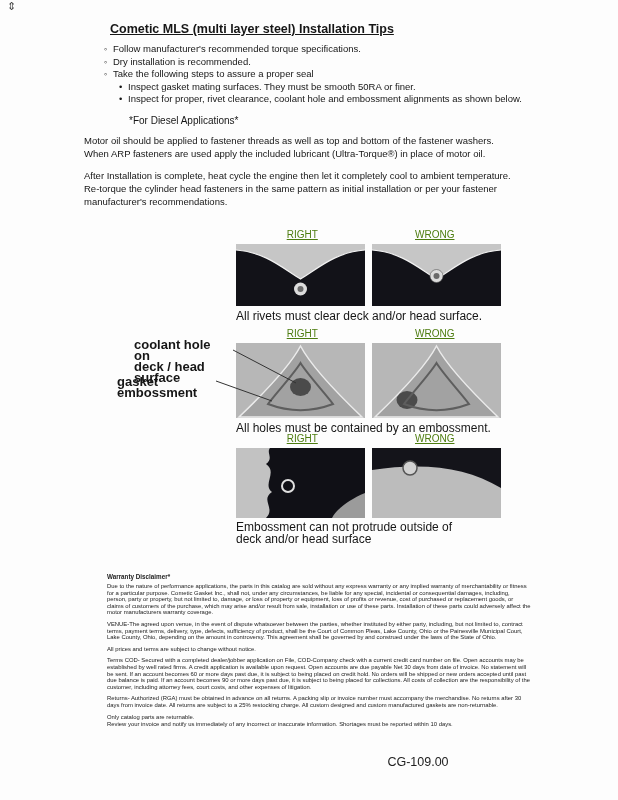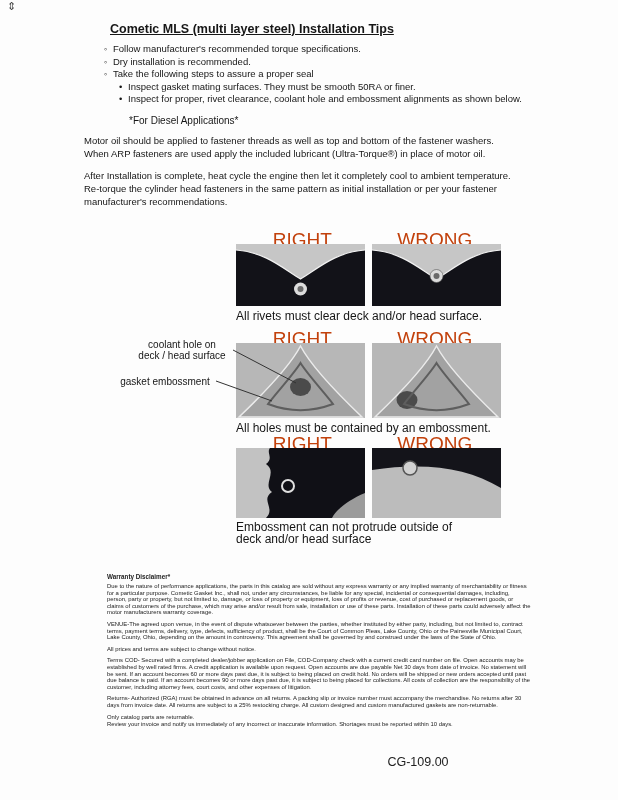--- a/index.html
+++ b/index.html
@@ -28,28 +28,28 @@
   .diesel-heading { position: absolute; left: 96px; top: 115px; font-size: 10px; font-weight: normal; margin-left: 33px; }
   .para { position: absolute; left: 84px; width: 430px; font-size: 9.5px; line-height: 13px; }
   .p1 { top: 134px; }
   .p2 { top: 169px; }
   .note { top: 209px; width: 440px; }
 
   .fig { position: absolute; left: 236px; width: 265px; }
   .fig1 { top: 229px; }
   .fig2 { top: 328px; }
   .fig3 { top: 433px; }
-  .fig .labels { display: flex; height: 15px; font-size: 19px; color: #c2410c; text-decoration: underline; }
+  .fig .labels { display: flex; height: 15px; font-size: 10px; color: #4d7c0f; text-decoration: underline; }
   .fig .labels span { width: 50%; text-align: center; }
   .fig .panels { display: flex; gap: 7px; }
   .fig .panels svg { display: block; }
   .fig .caption { font-size: 12px; margin-top: 3px; }
   .fig3 .caption { width: 225px; line-height: 12px; }
 
-  .ann { position: absolute; font-size: 10px; line-height: 11px; text-align: center; color: #161616; }
+  .ann { position: absolute; font-size: 13px; line-height: 11px; text-align: left; color: #161616; font-weight: bold; }
   .ann1 { left: 134px; top: 339px; width: 96px; }
   .ann2 { left: 117px; top: 376px; width: 96px; }
   .ann-lines { position: absolute; left: 0; top: 0; pointer-events: none; }
 
   .warranty { position: absolute; left: 107px; top: 574px; width: 424px; font-size: 5.9px; line-height: 6.6px; color: #222; }
   .warranty .w-head { font-size: 6.3px; font-weight: bold; margin-bottom: 2.5px; }
   .warranty p { margin-bottom: 5px; }
   .warranty p.tight { margin-bottom: 0.5px; }
 
   .footer { position: absolute; left: 358px; top: 755px; width: 120px; text-align: center; font-size: 12.5px; color: #222; }

